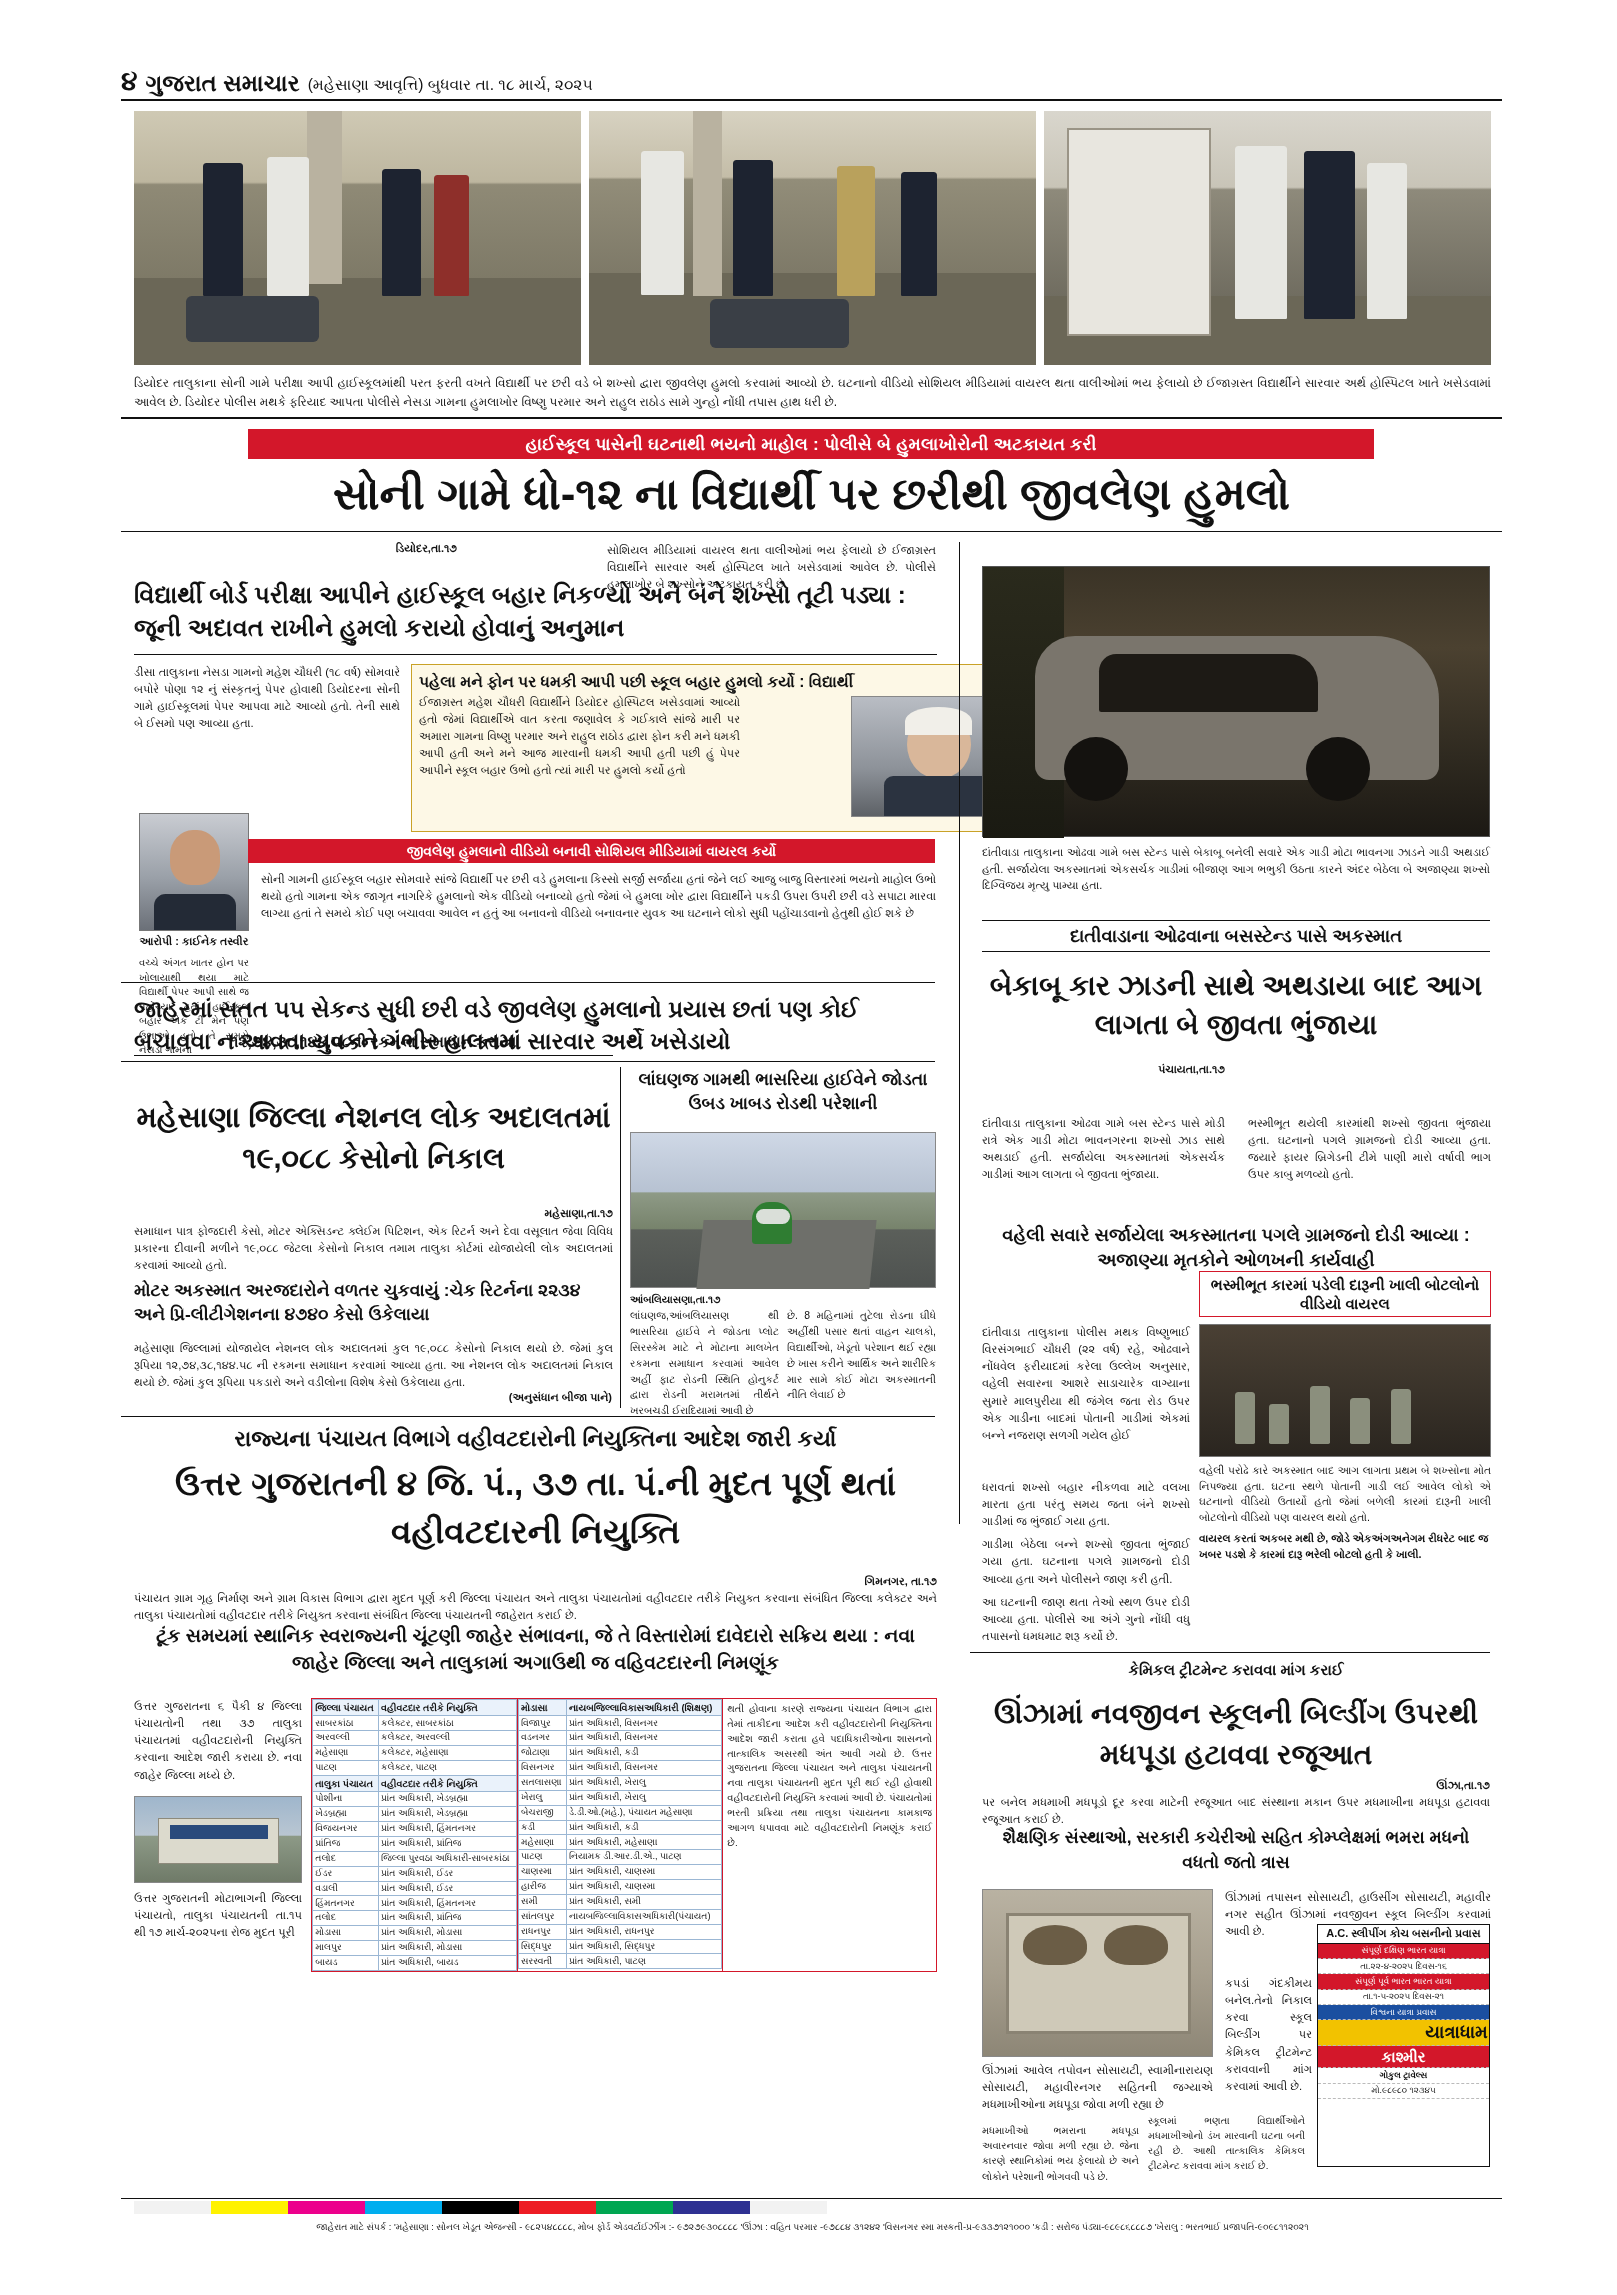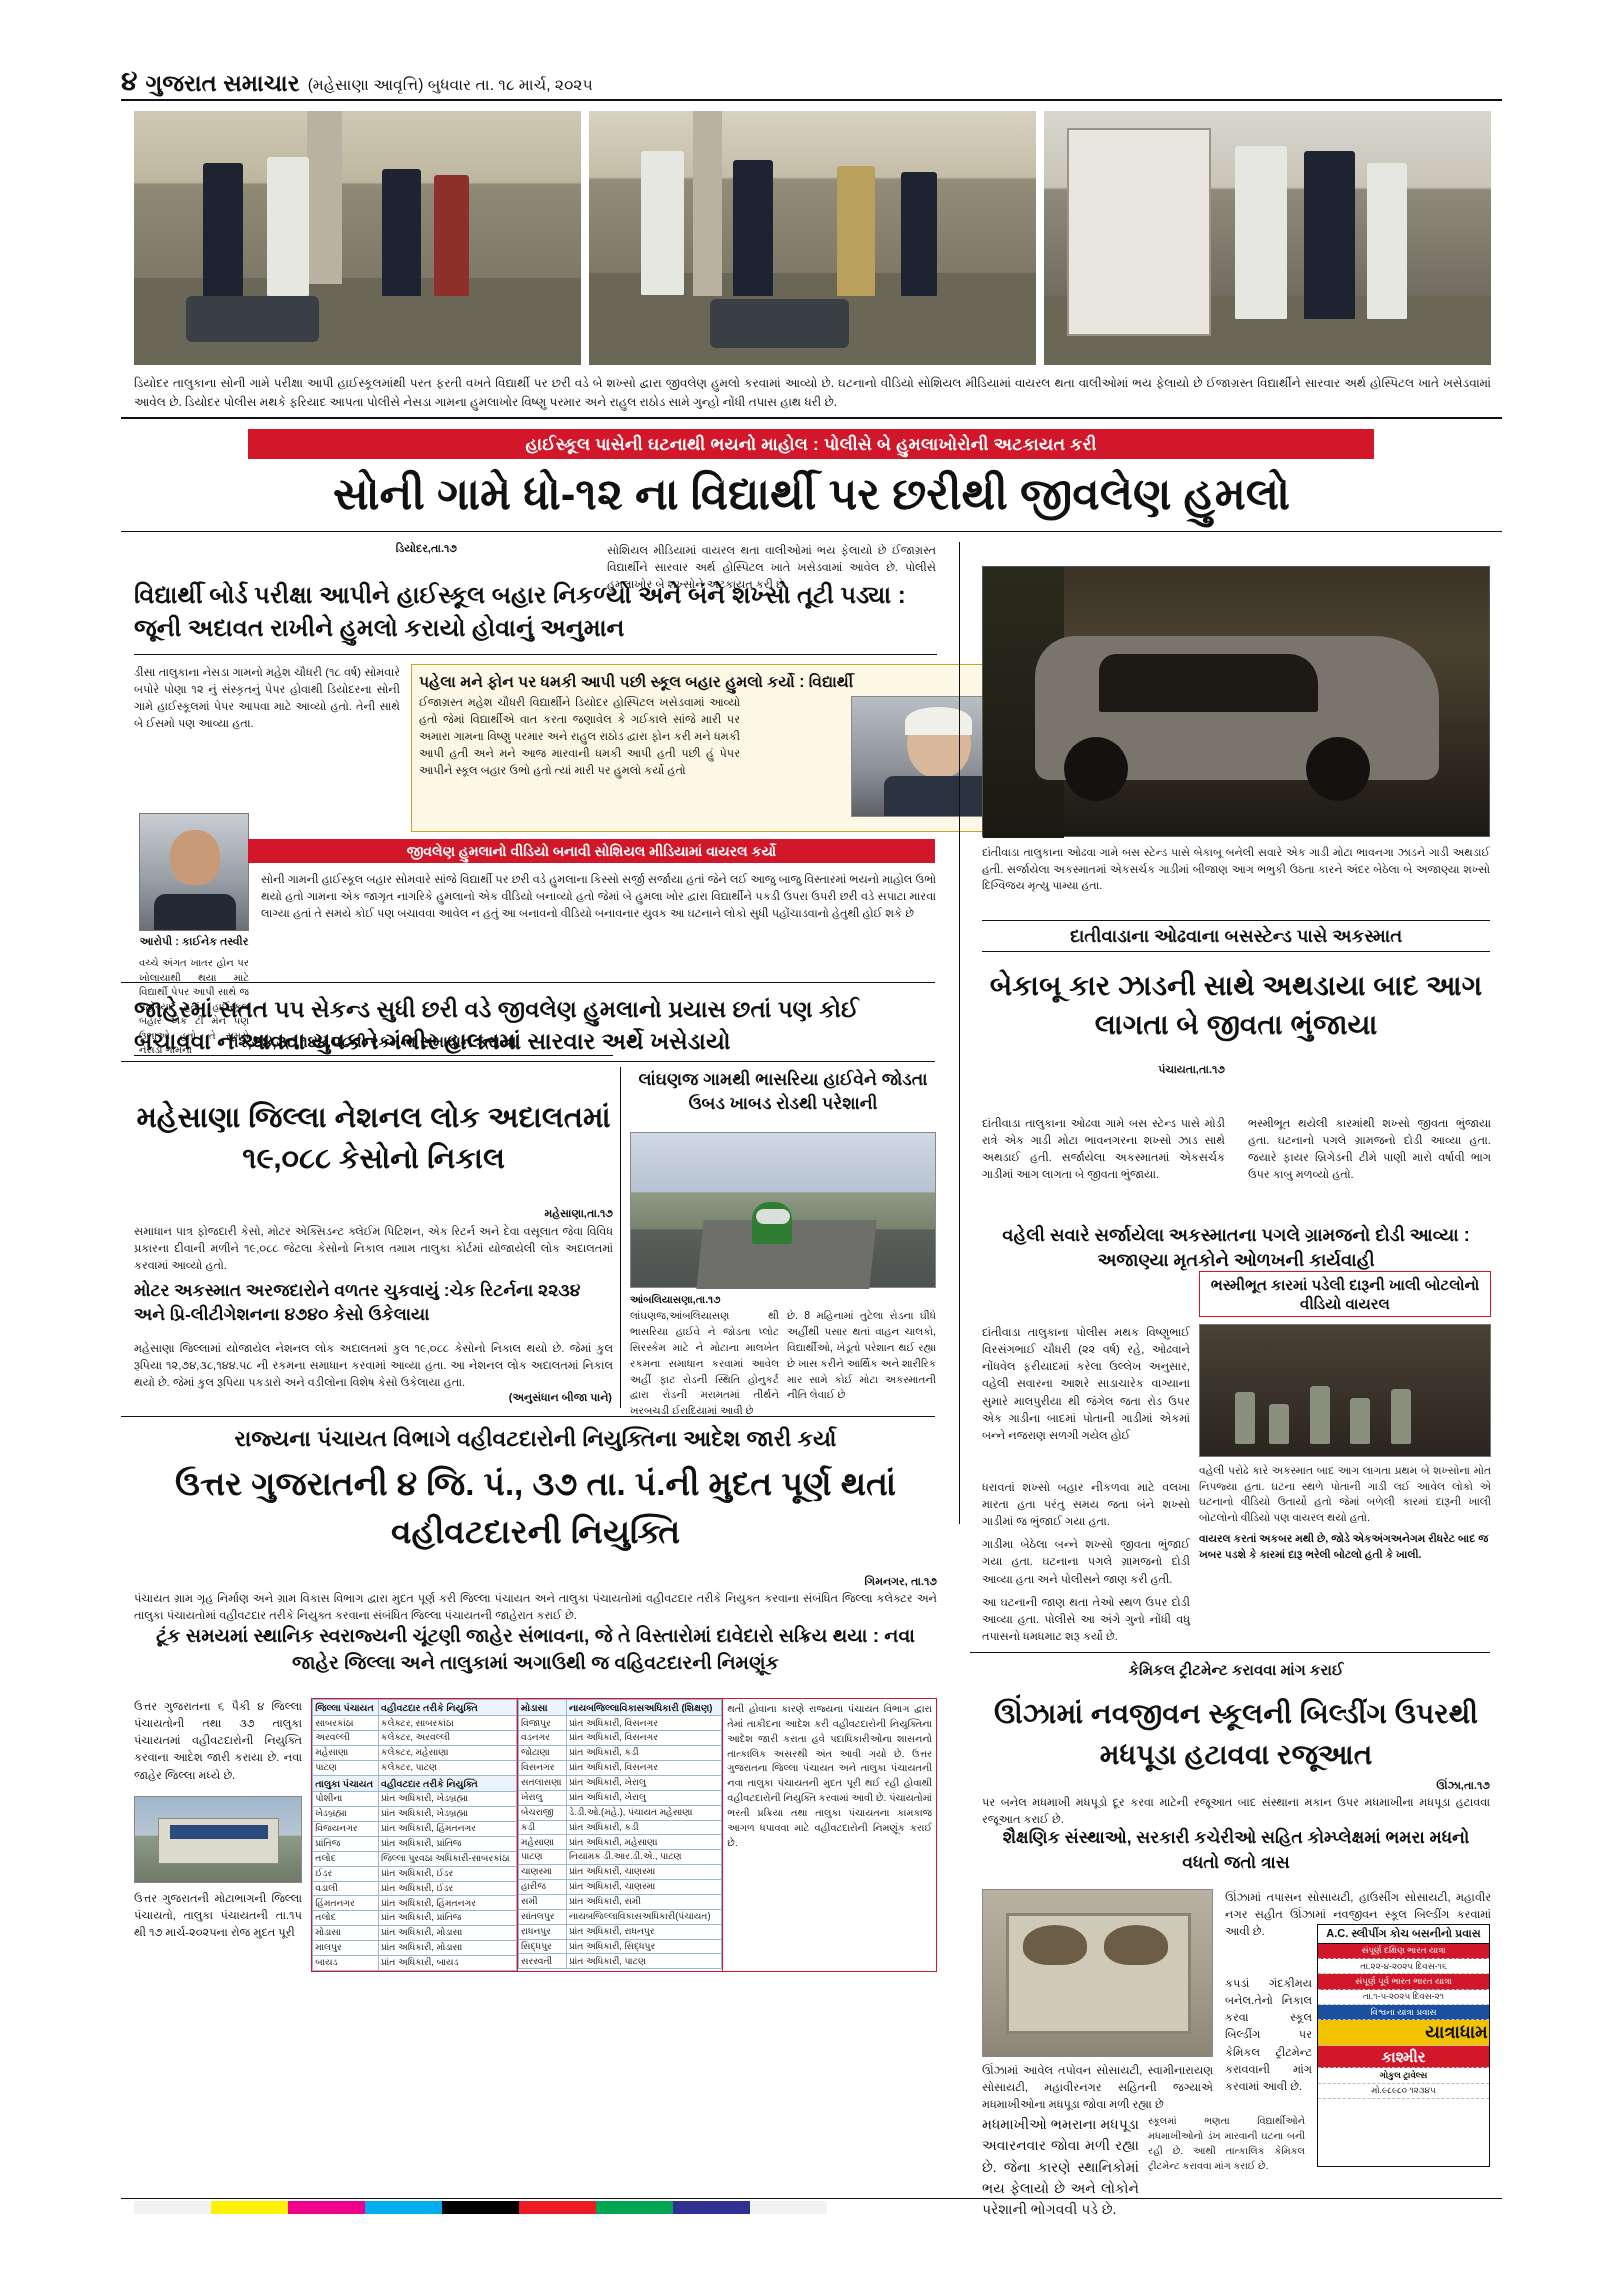--- a/index.html
+++ b/index.html
@@ -618,21 +618,21 @@
   <div class="sch-photo">
     <div class="win2"></div>
       <div class="hive"></div>
       <div class="hive2"></div>
   </div>
   <div style="position:absolute;left:982px;top:2062px;width:231px;" class="col-text">ઊંઝામાં આવેલ તપોવન સોસાયટી, સ્વામીનારાયણ સોસાયટી, મહાવીરનગર સહિતની જગ્યાએ મધમાખીઓના મધપૂડા જોવા મળી રહ્યા છે</div>
   <div class="sch-body2 col-text">ઊંઝામાં તપાસન સોસાયટી, હાઉસીંગ સોસાયટી, મહાવીર નગર સહીત ઊંઝામાં નવજીવન સ્કૂલ બિલ્ડીંગ કરવામાં આવી છે.</div>
   <div style="position:absolute;left:1225px;top:1975px;width:87px;" class="col-text">કપડાં ગંદકીમય બનેલ.તેનો નિકાલ કરવા સ્કૂલ બિલ્ડીંગ પર કેમિકલ ટ્રીટમેન્ટ કરાવવાની માંગ કરવામાં આવી છે.</div>
 
   <div style="position:absolute;left:982px;top:2114px;width:323px;display:flex;gap:9.2px;">
-    <div class="col-text" style="flex:1;font-size:14px;">મધમાખીઓ ભમરાના મધપૂડા અવારનવાર જોવા મળી રહ્યા છે. જેના કારણે સ્થાનિકોમાં ભય ફેલાયો છે અને લોકોને પરેશાની ભોગવવી પડે છે.</div>
+    <div class="col-text" style="flex:1;font-size:10px;margin-top:9px;">મધમાખીઓ ભમરાના મધપૂડા અવારનવાર જોવા મળી રહ્યા છે. જેના કારણે સ્થાનિકોમાં ભય ફેલાયો છે અને લોકોને પરેશાની ભોગવવી પડે છે.</div>
     <div class="col-text" style="flex:1;font-size:9.8px;">સ્કૂલમાં ભણતા વિદ્યાર્થીઓને મધમાખીઓનો ડંખ મારવાની ઘટના બની રહી છે. આથી તાત્કાલિક કેમિકલ ટ્રીટમેન્ટ કરાવવા માંગ કરાઈ છે.</div>
   </div>
 
   <div class="ad-box">
     <div class="ad-title">A.C. સ્લીપીંગ કોચ બસનીનો પ્રવાસ</div>
     <div class="ad-line ad-red">સંપૂર્ણ દક્ષિણ ભારત યાત્રા</div>
     <div class="ad-line">તા.૨૨-૪-૨૦૨૫  દિવસ-૧૬</div>
     <div class="ad-line ad-red">સંપૂર્ણ પૂર્વ ભારત ભારત યાત્રા</div>
     <div class="ad-line">તા.૧-૫-૨૦૨૫  દિવસ-૨૧</div>
     <div class="ad-line ad-blue">વિશ્વના યાત્રા પ્રવાસ</div>
@@ -647,15 +647,16 @@
     <div style="background:#f2f2f2"></div>
     <div style="background:#fff200"></div>
     <div style="background:#ec008c"></div>
     <div style="background:#00aeef"></div>
     <div style="background:#000"></div>
     <div style="background:#ed1c24"></div>
     <div style="background:#00a651"></div>
     <div style="background:#2e3192"></div>
     <div style="background:#f2f2f2"></div>
   </div>
+  <div class="footer-line">જાહેરાત માટે સંપર્ક : 'મહેસાણા : સોનલ ખેડૂત એજન્સી - ૯૮૨૫૪૮૮૮૮, મોબ ફોર્ડ એડવર્ટાઈઝીંગ :- ૯૭૨૭૯૩૦૮૮૮૮  'ઊંઝા : વહિત પરમાર -૯૭૮૮૪ ૩૧૨૪૨  'વિસનગર  સ્મા મસ્કતી-પ્ર-૯૩૩૭૧૨૧૦૦૦  'કડી : સરોજ પંડ્યા-૯૮૯૮૬૮૮૮૭  'ખેરાલુ : ભરતભાઈ પ્રજાપતિ-૯૦૯૮૧૧૨૦૨૧</div>
 
 </div>
 
 
 </body></html>

